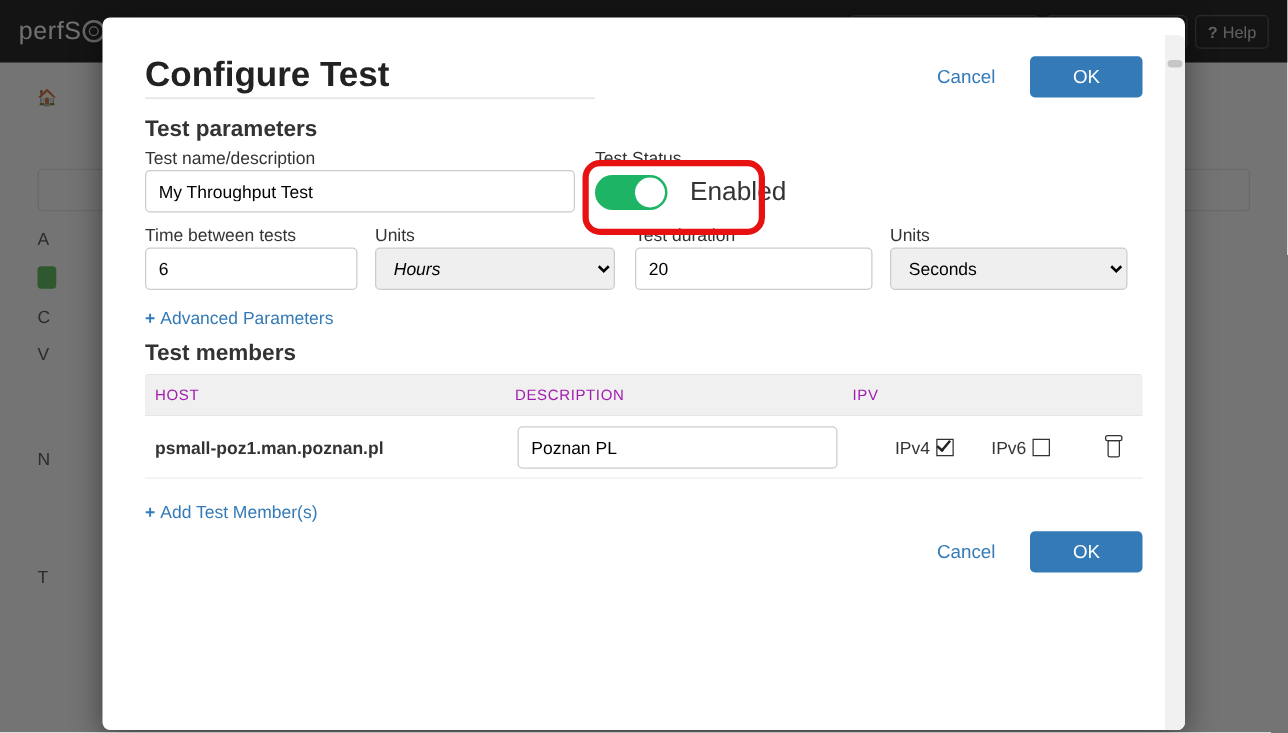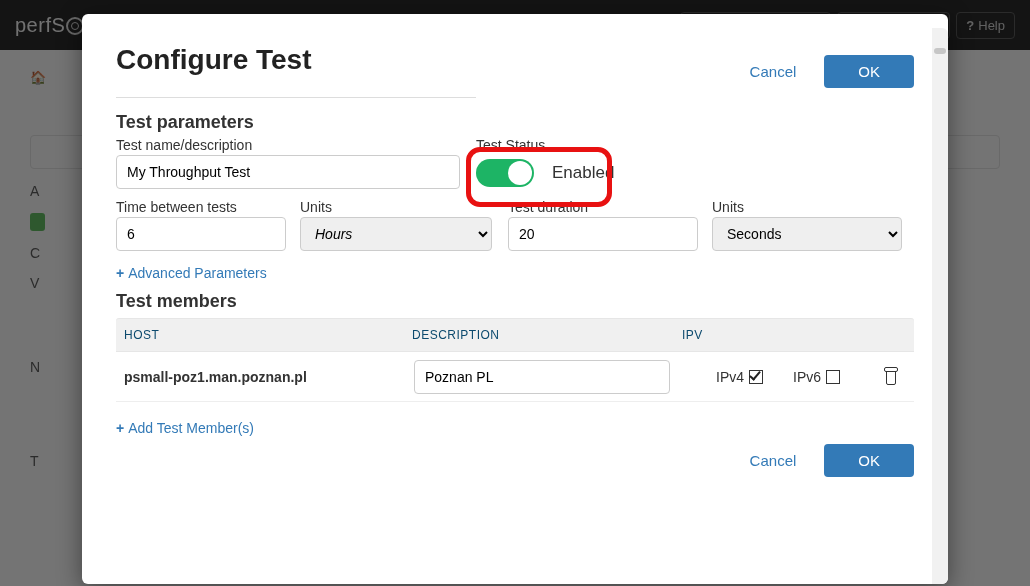--- a/index.html
+++ b/index.html
@@ -16,45 +16,45 @@
   .content .crumb{ font-size:13px; color:#888;}
   .label-sm{ display:inline-block; background:#5cb85c;color:#fff;border-radius:3px;padding:2px 6px;font-size:12px;}
   .fake-line{ height:16px; margin:14px 0; color:#555;}
   
   .mask{ position:absolute; inset:0; background:rgba(10,10,10,0.55);}
   
   .modal{ position:absolute; top:14px; left:82px; width:866px; height:570px; background:#fff; border-radius:6px; box-shadow:0 5px 25px rgba(0,0,0,.45); padding:30px 34px 10px 34px; overflow:hidden;}
   .modal-scroll{position:absolute; top:14px; right:0; bottom:0; width:16px; background:#f1f1f1; border-top-right-radius:6px;}
   .modal-scroll .thumb{position:absolute; left:2px; right:2px; top:20px; height:6px; background:#c6c6c6; border-radius:3px;}
   .modal-header{ display:flex; align-items:center; }
-  .modal-title{ font-size:28px; font-weight:700; color:#222; border-bottom:1px solid #ddd; padding-bottom:21px; width:360px;}
+  .modal-title{ font-size:28px; font-weight:700; color:#222; border-bottom:1px solid #ddd; padding-bottom:2px; width:360px;}
   .hdr-spacer{flex:1;}
   .link-btn{ color:#337ab7; background:none; border:none; font-size:15px; cursor:pointer; padding:8px 14px;}
   .primary-btn{ background:#337ab7; color:#fff; border:none; border-radius:4px; font-size:15px; padding:8px 34px; cursor:pointer; margin-left:14px;}
   .section-h{ font-size:18px; font-weight:700; margin-top:14px; margin-bottom:2px;}
   .row{ display:flex; gap:0; margin-top:4px;}
   .col{ display:flex; flex-direction:column;}
   label.f-lbl{ font-size:14px; font-weight:400; color:#333; margin-bottom:2px;}
   .text-input, .select{ height:34px; border:1px solid #ccc; border-radius:4px; padding:0 10px; font-size:14px; background:#fff;}
   .text-input{ background:#fff; }
   .select{ appearance:auto; background:#efefef;}
   select.select{ background:#efefef;}
   .wide-380{width:344px;}
   .wide-170{width:170px;}
   .wide-180{width:180px;}
   .gap-r{ margin-right:30px;}
   .toggle-wrap{ position:relative; display:flex; align-items:center; margin-top:4px;}
   .toggle{ width:58px; height:28px; border-radius:14px; background:#1db465; position:relative; display:inline-block;}
   .toggle .knob{ position:absolute; top:2px; right:2px; width:24px;height:24px;border-radius:50%; background:#fff;}
-  .toggle-label{ font-size:17px; margin-left:18px;}
+  .toggle-label{ font-size:21px; margin-left:18px;}
   .highlight-ring{ position:absolute; top:-12px; left:-10px; width:146px; height:60px; border:5px solid #e81111; border-radius:14px; pointer-events:none;}
   .adv-link{ color:#337ab7; font-size:14px; cursor:pointer; display:inline-flex; align-items:center; gap:4px; margin-top:14px;}
   .adv-link .plus{ font-weight:700;}
   .members-table{ margin-top:6px; }
-  .members-head{ display:flex; background:#f0f0f0; border:1px solid #e6e6e6; border-left:none; border-right:none; border-radius:3px 3px 0 0; font-size:12px; letter-spacing:0.5px; color:#0c4a6e; height:34px; align-items:center;}
+  .members-head{ display:flex; background:#f0f0f0; border:1px solid #e6e6e6; border-left:none; border-right:none; border-radius:3px 3px 0 0; font-size:12px; letter-spacing:0.5px; color:#a21caf; height:34px; align-items:center;}
   .hcell{ padding:0 8px;}
   .members-row{ display:flex; align-items:center; height:50px; border-bottom:1px solid #eee;gap:10px;}
   .host-cell{ width:288px; padding-left:8px; font-weight:700; font-size:14px;}
   .desc-cell{ width:270px;}
   .ipv-group{ display:flex; align-items:center; gap:30px; margin-left:22px;}
   .ip-opt{ display:flex; align-items:center; gap:5px; font-size:14px;}
   .chk{ width:14px;height:14px; border:1.5px solid #333; display:inline-block; position:relative;}
   .chk.checked::after{ content:""; position:absolute; left:2px; top:-2px; width:4px; height:9px; border:solid #222; border-width:0 2px 2px 0; transform:rotate(40deg);}
   .trash{ width:14px; height:16px; position:relative; display:inline-block; cursor:pointer;}
   .trash::before{content:"";position:absolute;top:2px;left:2px;right:2px;bottom:0;border:1.5px solid #333;border-radius:0 0 2px 2px;}

